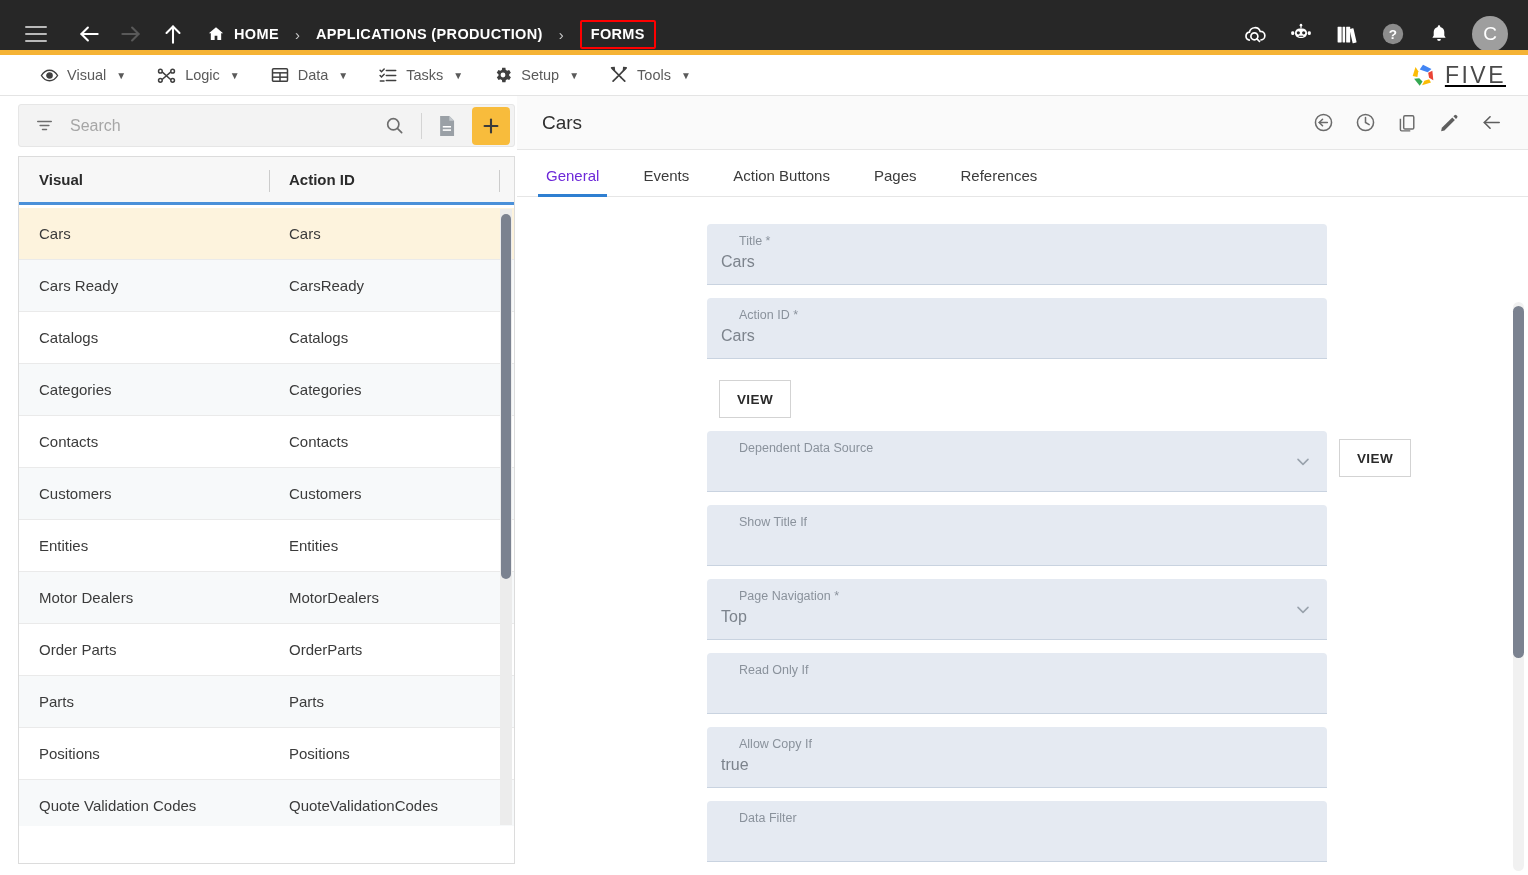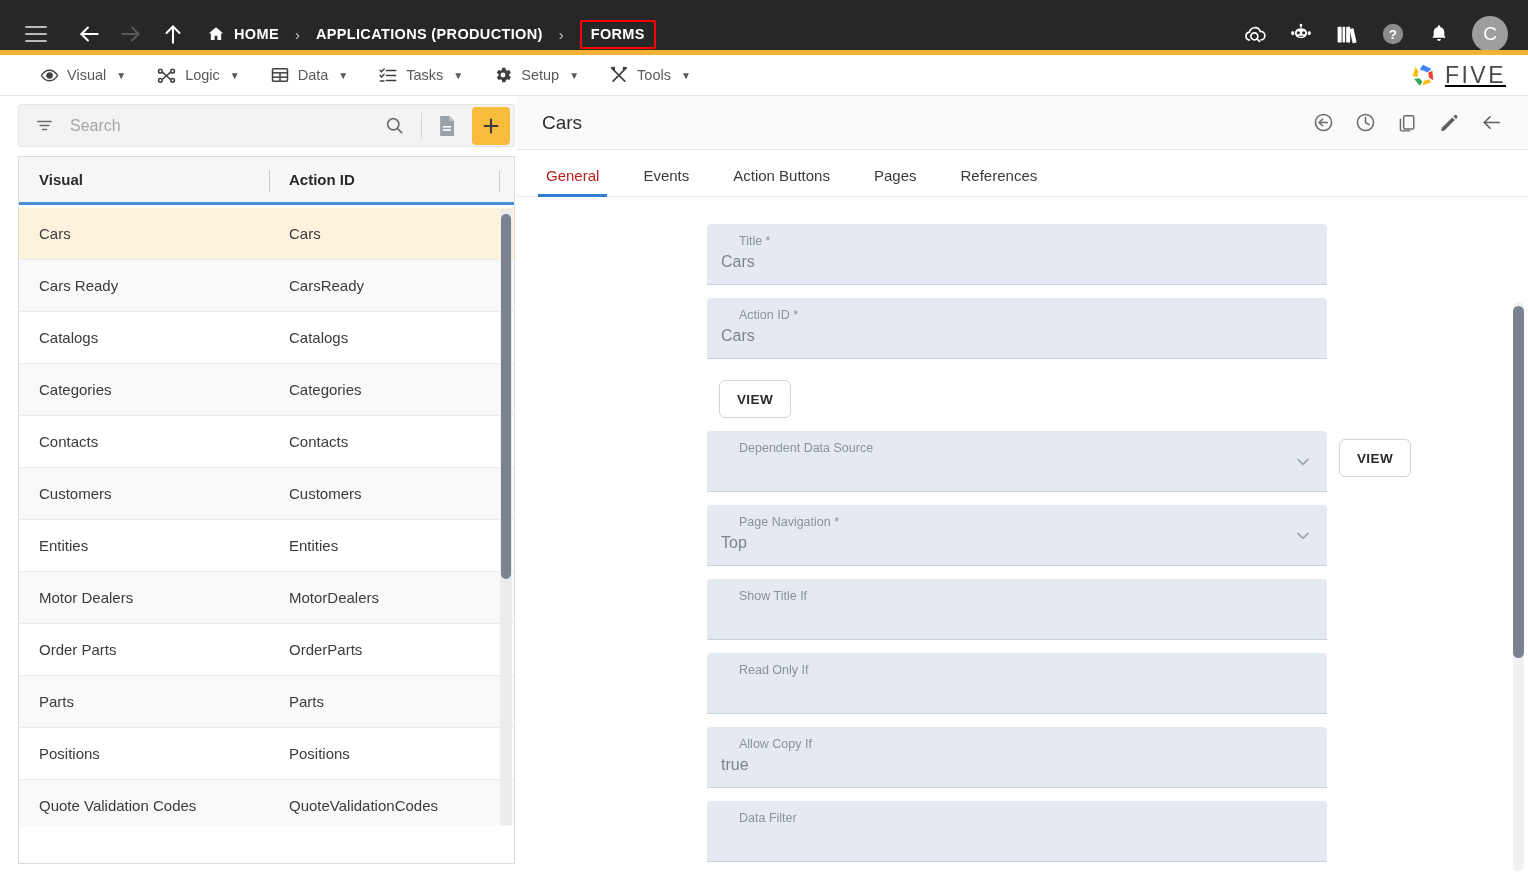--- a/index.html
+++ b/index.html
@@ -167,21 +167,21 @@
   }
   .rp-title { font-size: 19px; color: #2f2f2f; margin-left: 25px; }
   .rp-actions { margin-left: auto; display: flex; align-items: center; gap: 12px; padding-right: 22px; }
   .rp-icon { width: 30px; height: 30px; display: flex; align-items: center; justify-content: center; cursor: pointer; }
 
   .tabs { height: 47px; display: flex; align-items: flex-end; border-bottom: 1px solid #e6e6e6; padding-left: 25px; }
   .tab {
     font-size: 15px; color: #3b3b3b; padding: 0 4px 12px; margin-right: 36px;
     cursor: pointer; position: relative; white-space: nowrap;
   }
-  .tab.active { color: #b91c1c; font-weight: 400; }
+  .tab.active { color: #6d28d9; font-weight: 400; }
   .tab.active::after {
     content: ""; position: absolute; left: -4px; right: -4px; bottom: -1px;
     height: 3px; background: #2f7fd1;
   }
 
   .form-area {
     position: absolute; left: 0; top: 102px; right: 0; bottom: 0;
     overflow: hidden; background: #fff;
   }
   .form-inner { padding: 26px 0 0 0; position: relative; }
@@ -190,21 +190,21 @@
   .field {
     width: 620px; background: #e5eaf2; border-bottom: 1px solid #c9d3e0;
     border-radius: 4px 4px 0 0; padding: 9px 14px 10px; position: relative;
     cursor: text; min-height: 53px;
   }
   .f-label { font-size: 12.5px; color: #8a929c; line-height: 16px; margin-left: 18px; }
   .f-value { font-size: 16px; color: #7c838c; line-height: 24px; margin-top: 1px; min-height: 24px; }
   .f-chevron { position: absolute; right: 14px; top: 50%; transform: translateY(-40%); cursor: pointer; }
   .view-btn {
     width: 72px; height: 38px; margin-left: 12px; margin-top: 8px;
-    border: 1px solid #d3d3d3; background: #fff; border-radius: 6px;
+    border: 1px solid #d3d3d3; background: #fff; border-radius: 0;
     font-size: 13.5px; font-weight: 700; color: #2b2b2b; letter-spacing: .4px;
     display: flex; align-items: center; justify-content: center; cursor: pointer;
   }
 
   .right-sb-track {
     position: absolute; right: 4px; top: 104px; width: 11px; bottom: 4px;
     background: #f1f1f1; border-radius: 6px;
   }
   .right-sb-thumb {
     position: absolute; right: 4px; top: 108px; width: 11px; height: 352px;
@@ -564,35 +564,35 @@
             <div class="f-label">Dependent Data Source</div>
             <div class="f-value"></div>
             <span class="f-chevron"><svg width="20" height="20" viewBox="0 0 24 24" fill="none" stroke="#9aa3ad" stroke-width="1.9" stroke-linecap="round" stroke-linejoin="round">
                 <polyline points="6,9.5 12,15.5 18,9.5"></polyline>
               </svg></span>
           </div>
           <div class="view-btn">VIEW</div>
         </div>
         <div class="field-row">
           <div class="field">
+            <div class="f-label">Show Title If</div>
+            <div class="f-value"></div>
+          </div>
+        </div>
+        <div class="field-row">
+          <div class="field">
             <div class="f-label">Page Navigation *</div>
             <div class="f-value">Top</div>
             <span class="f-chevron"><svg width="20" height="20" viewBox="0 0 24 24" fill="none" stroke="#9aa3ad" stroke-width="1.9" stroke-linecap="round" stroke-linejoin="round">
                 <polyline points="6,9.5 12,15.5 18,9.5"></polyline>
               </svg></span>
           </div>
         </div>
         <div class="field-row">
           <div class="field">
-            <div class="f-label">Show Title If</div>
-            <div class="f-value"></div>
-          </div>
-        </div>
-        <div class="field-row">
-          <div class="field">
             <div class="f-label">Read Only If</div>
             <div class="f-value"></div>
           </div>
         </div>
         <div class="field-row">
           <div class="field">
             <div class="f-label">Allow Copy If</div>
             <div class="f-value">true</div>
           </div>
         </div>

